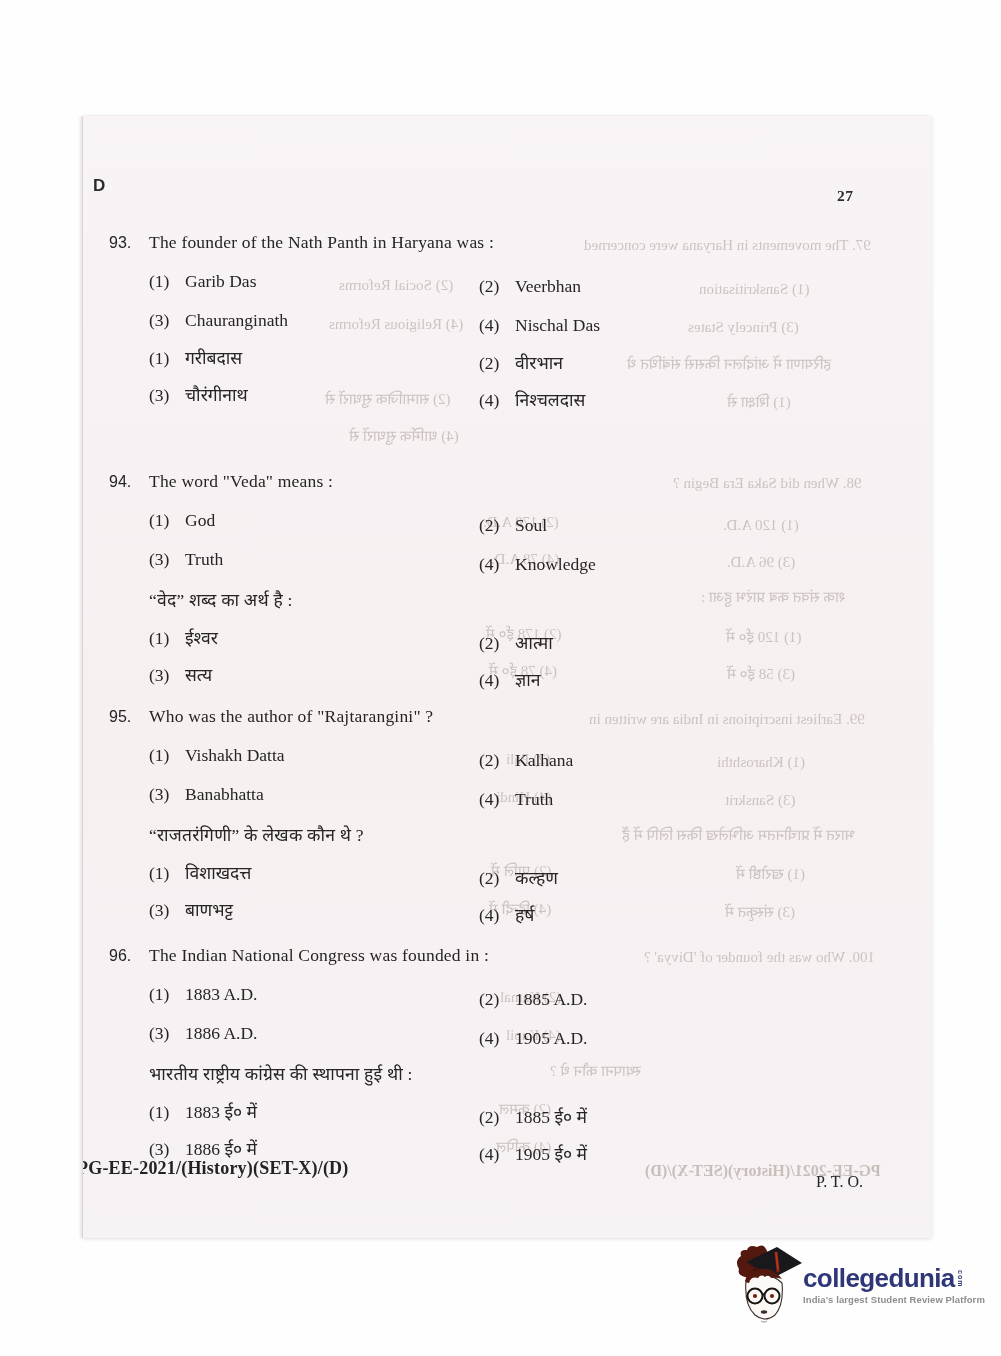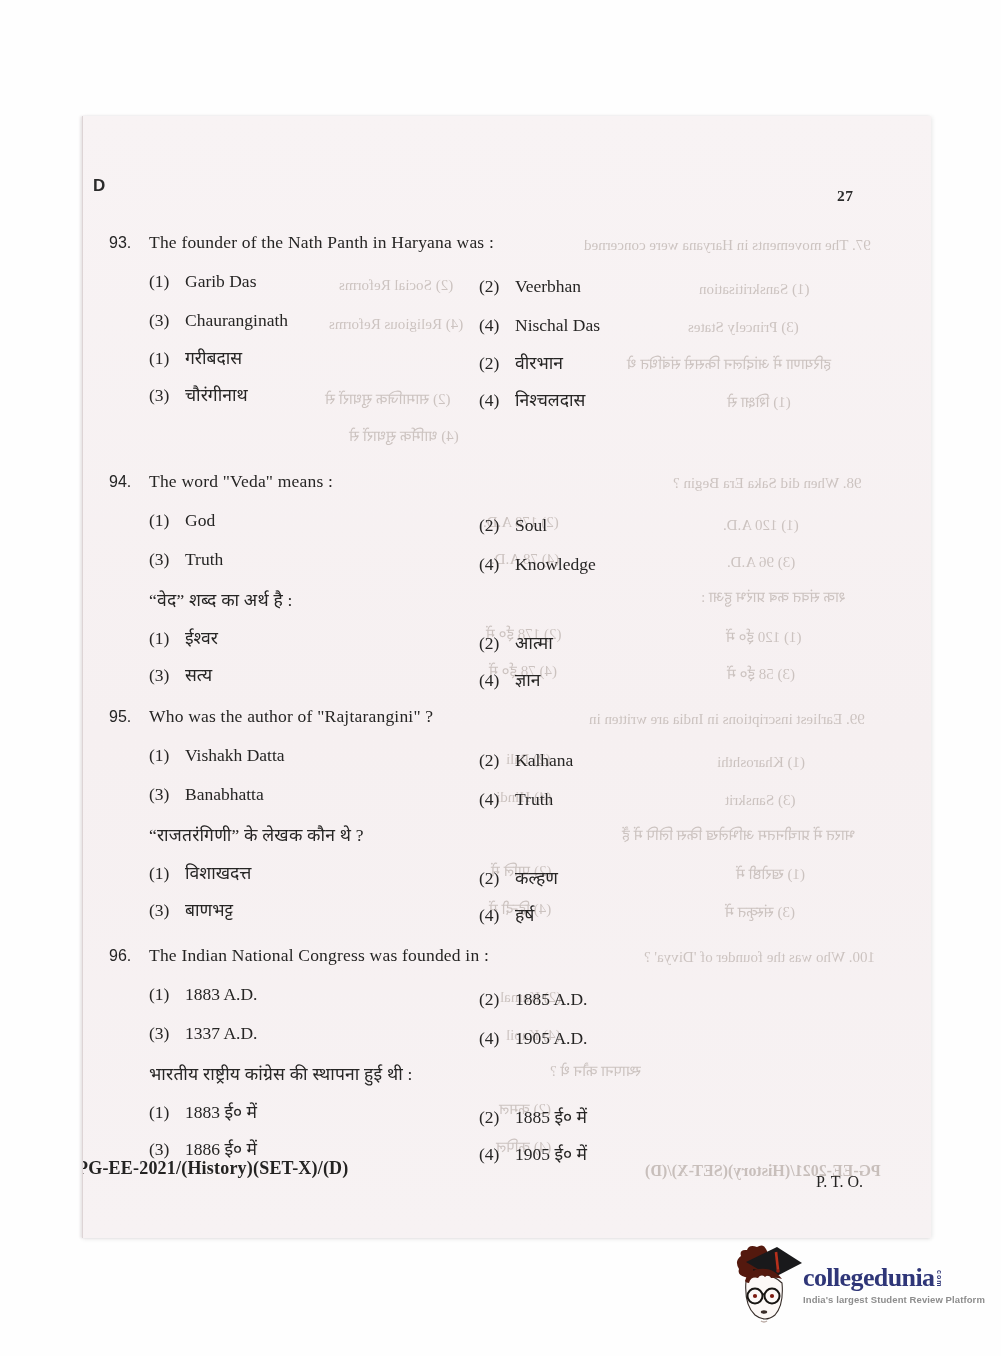--- a/index.html
+++ b/index.html
@@ -60,21 +60,21 @@
     color:#a2968f;opacity:.5;filter:blur(.6px);
     font-size:15px;line-height:18px;
   }
   .bleed.big{font-weight:700;font-size:16px;opacity:.55;}
   
   .logo{position:absolute;left:733px;top:1243px;display:flex;align-items:flex-start;}
   .mascot{width:70px;height:84px;flex:0 0 70px;}
   .logo-text{margin-left:0px;padding-top:24px;}
   .brand-row{display:flex;align-items:flex-start;}
   .brand{
-    font-family:Liberation Serif, serif;font-weight:700;
+    font-family:Liberation Sans, sans-serif;font-weight:700;
     font-size:26px;line-height:22px;color:#2f3678;letter-spacing:-.6px;
   }
   .brand-suffix{
     writing-mode:vertical-rl;font-family:"Liberation Sans",sans-serif;
     font-weight:700;font-size:7px;color:#2f3678;letter-spacing:1px;
     line-height:1;margin-left:2px;padding-top:3px;
   }
   .tagline{
     margin-top:5px;font-family:"Liberation Sans","DejaVu Sans",sans-serif;
     font-weight:700;font-size:9.5px;color:#8d8d8d;letter-spacing:.1px;
@@ -280,21 +280,21 @@
               <span class="opt-text">1883 A.D.</span>
             </span>
             <span class="opt c2">
               <span class="opt-label">(2)</span>
               <span class="opt-text">1885 A.D.</span>
             </span>
           </div>
           <div class="opt-row ">
             <span class="opt c1">
               <span class="opt-label">(3)</span>
-              <span class="opt-text">1337 A.D.</span>
+              <span class="opt-text">1886 A.D.</span>
             </span>
             <span class="opt c2">
               <span class="opt-label">(4)</span>
               <span class="opt-text">1905 A.D.</span>
             </span>
           </div>
           <div class="q-stem hi-stem">भारतीय राष्ट्रीय कांग्रेस की स्थापना हुई थी :</div>
           <div class="opt-row hi1">
             <span class="opt c1">
               <span class="opt-label">(1)</span>

